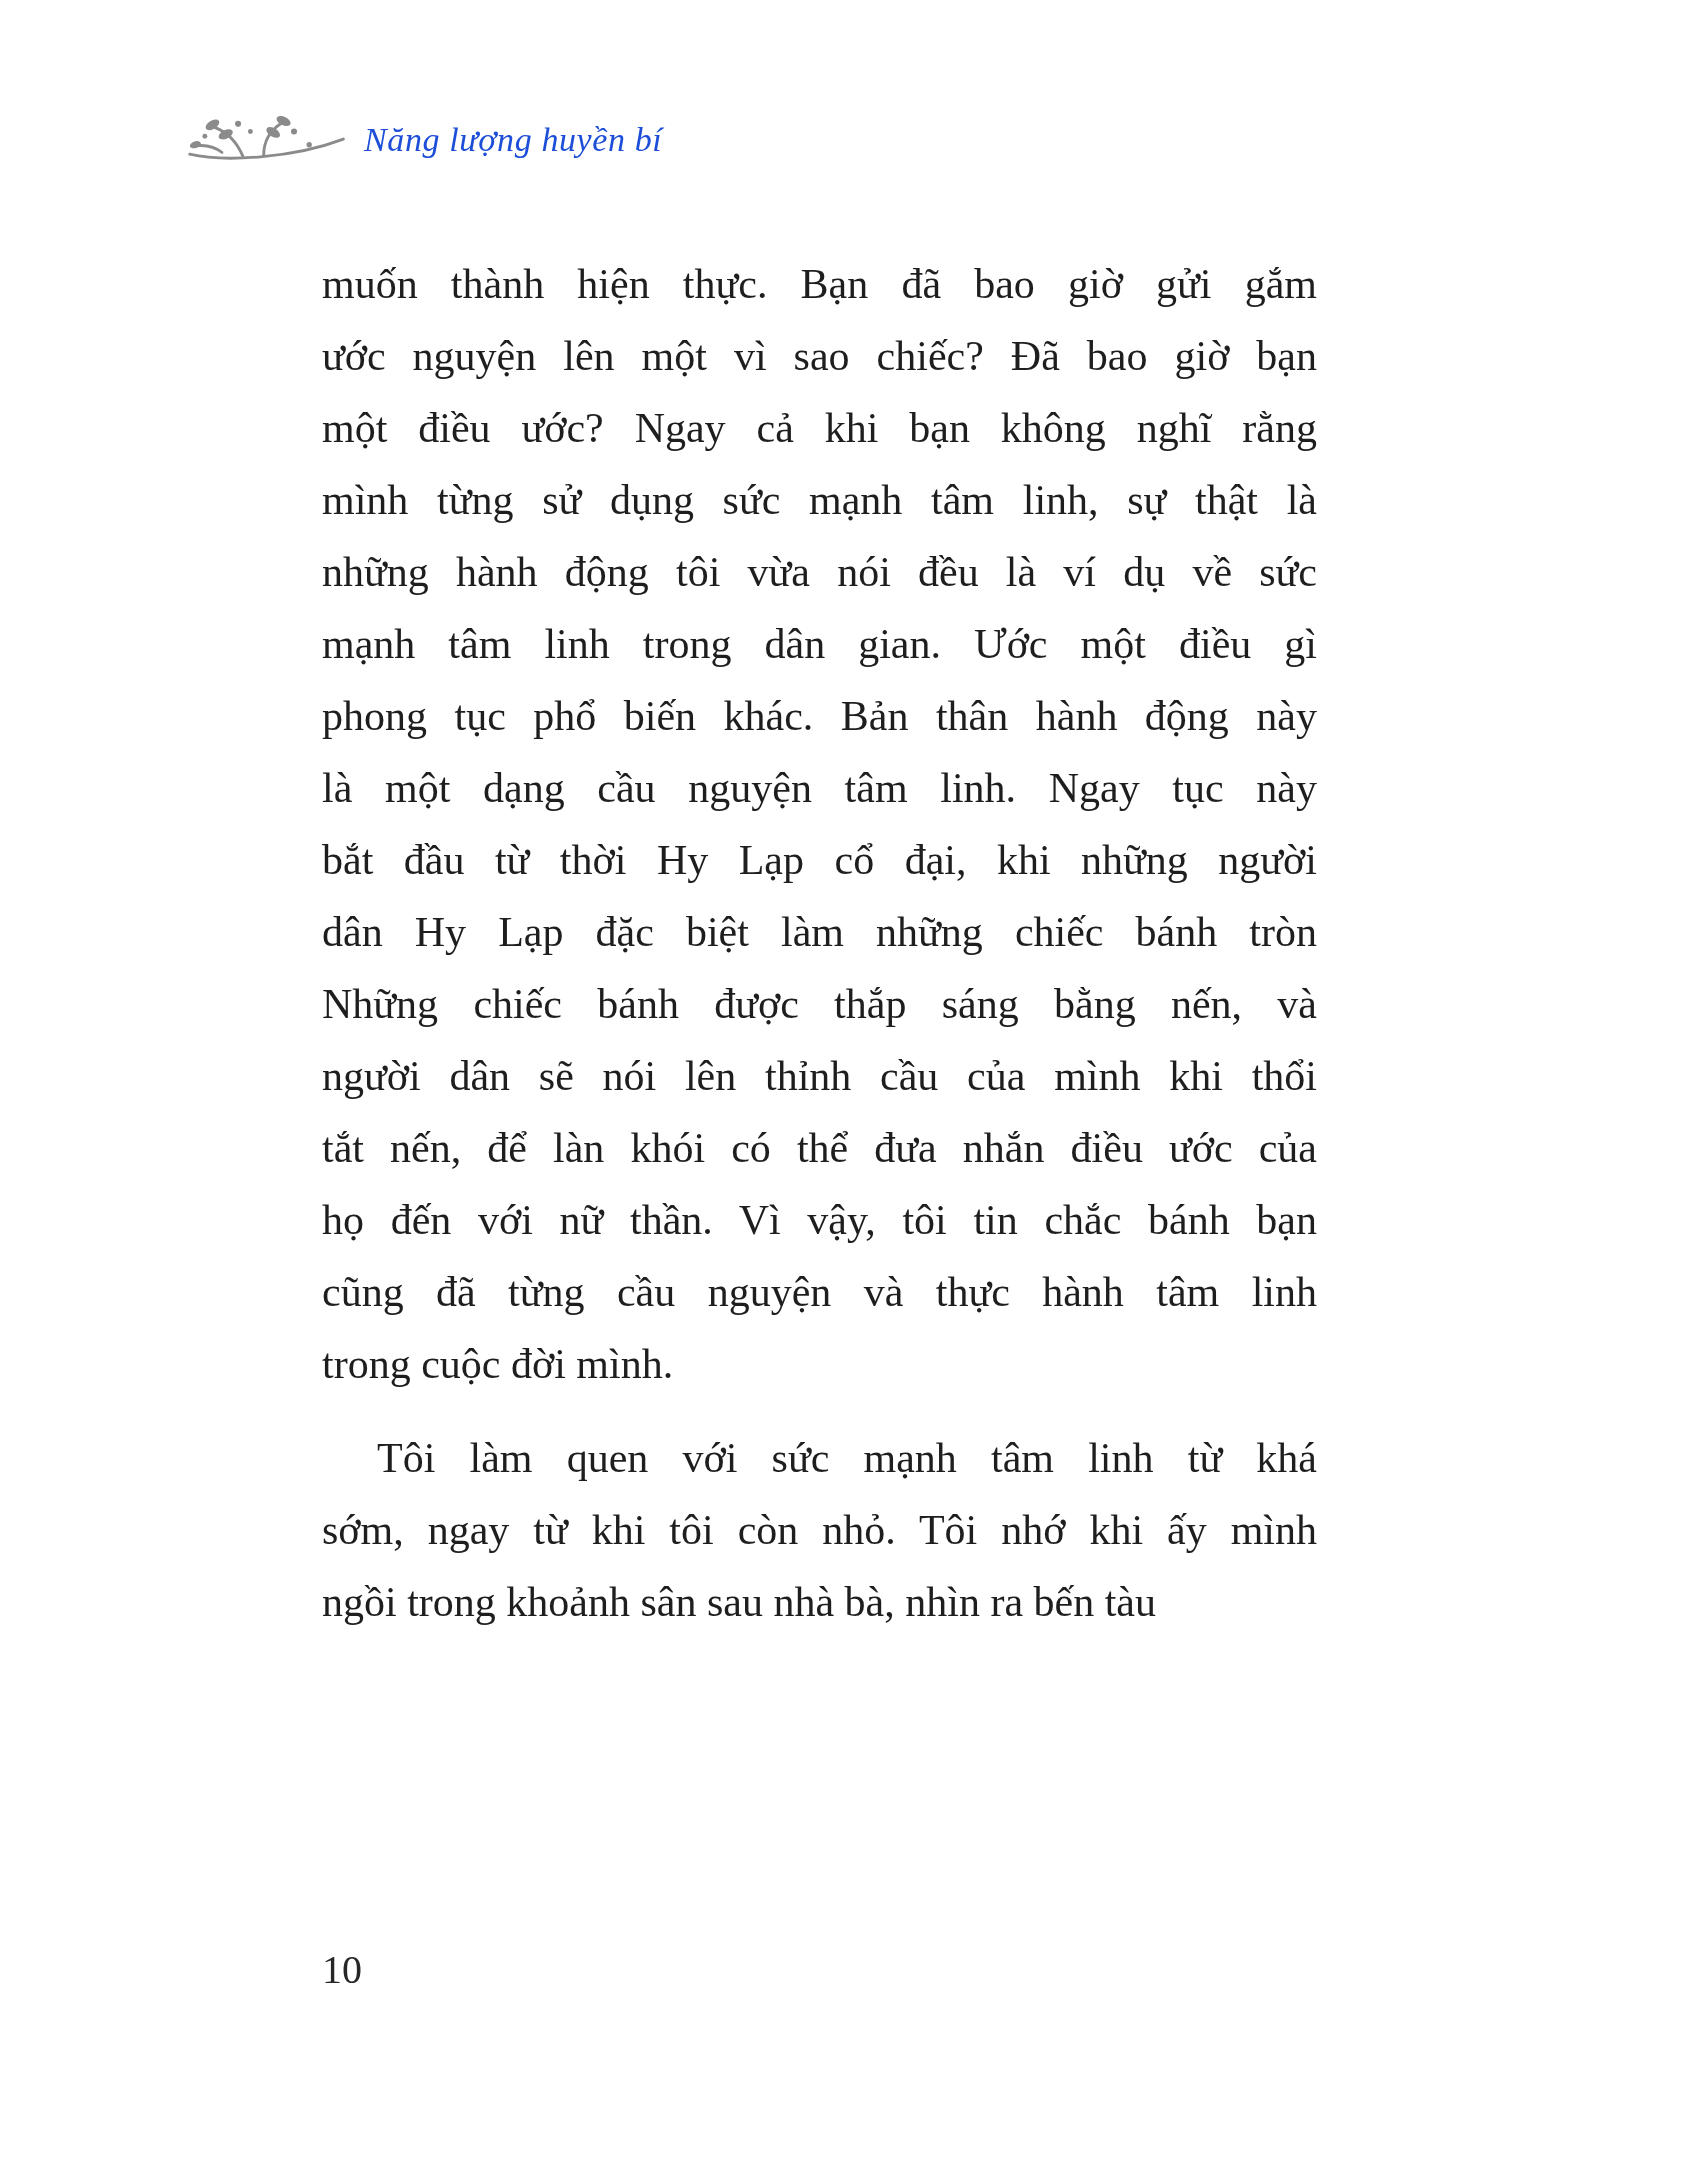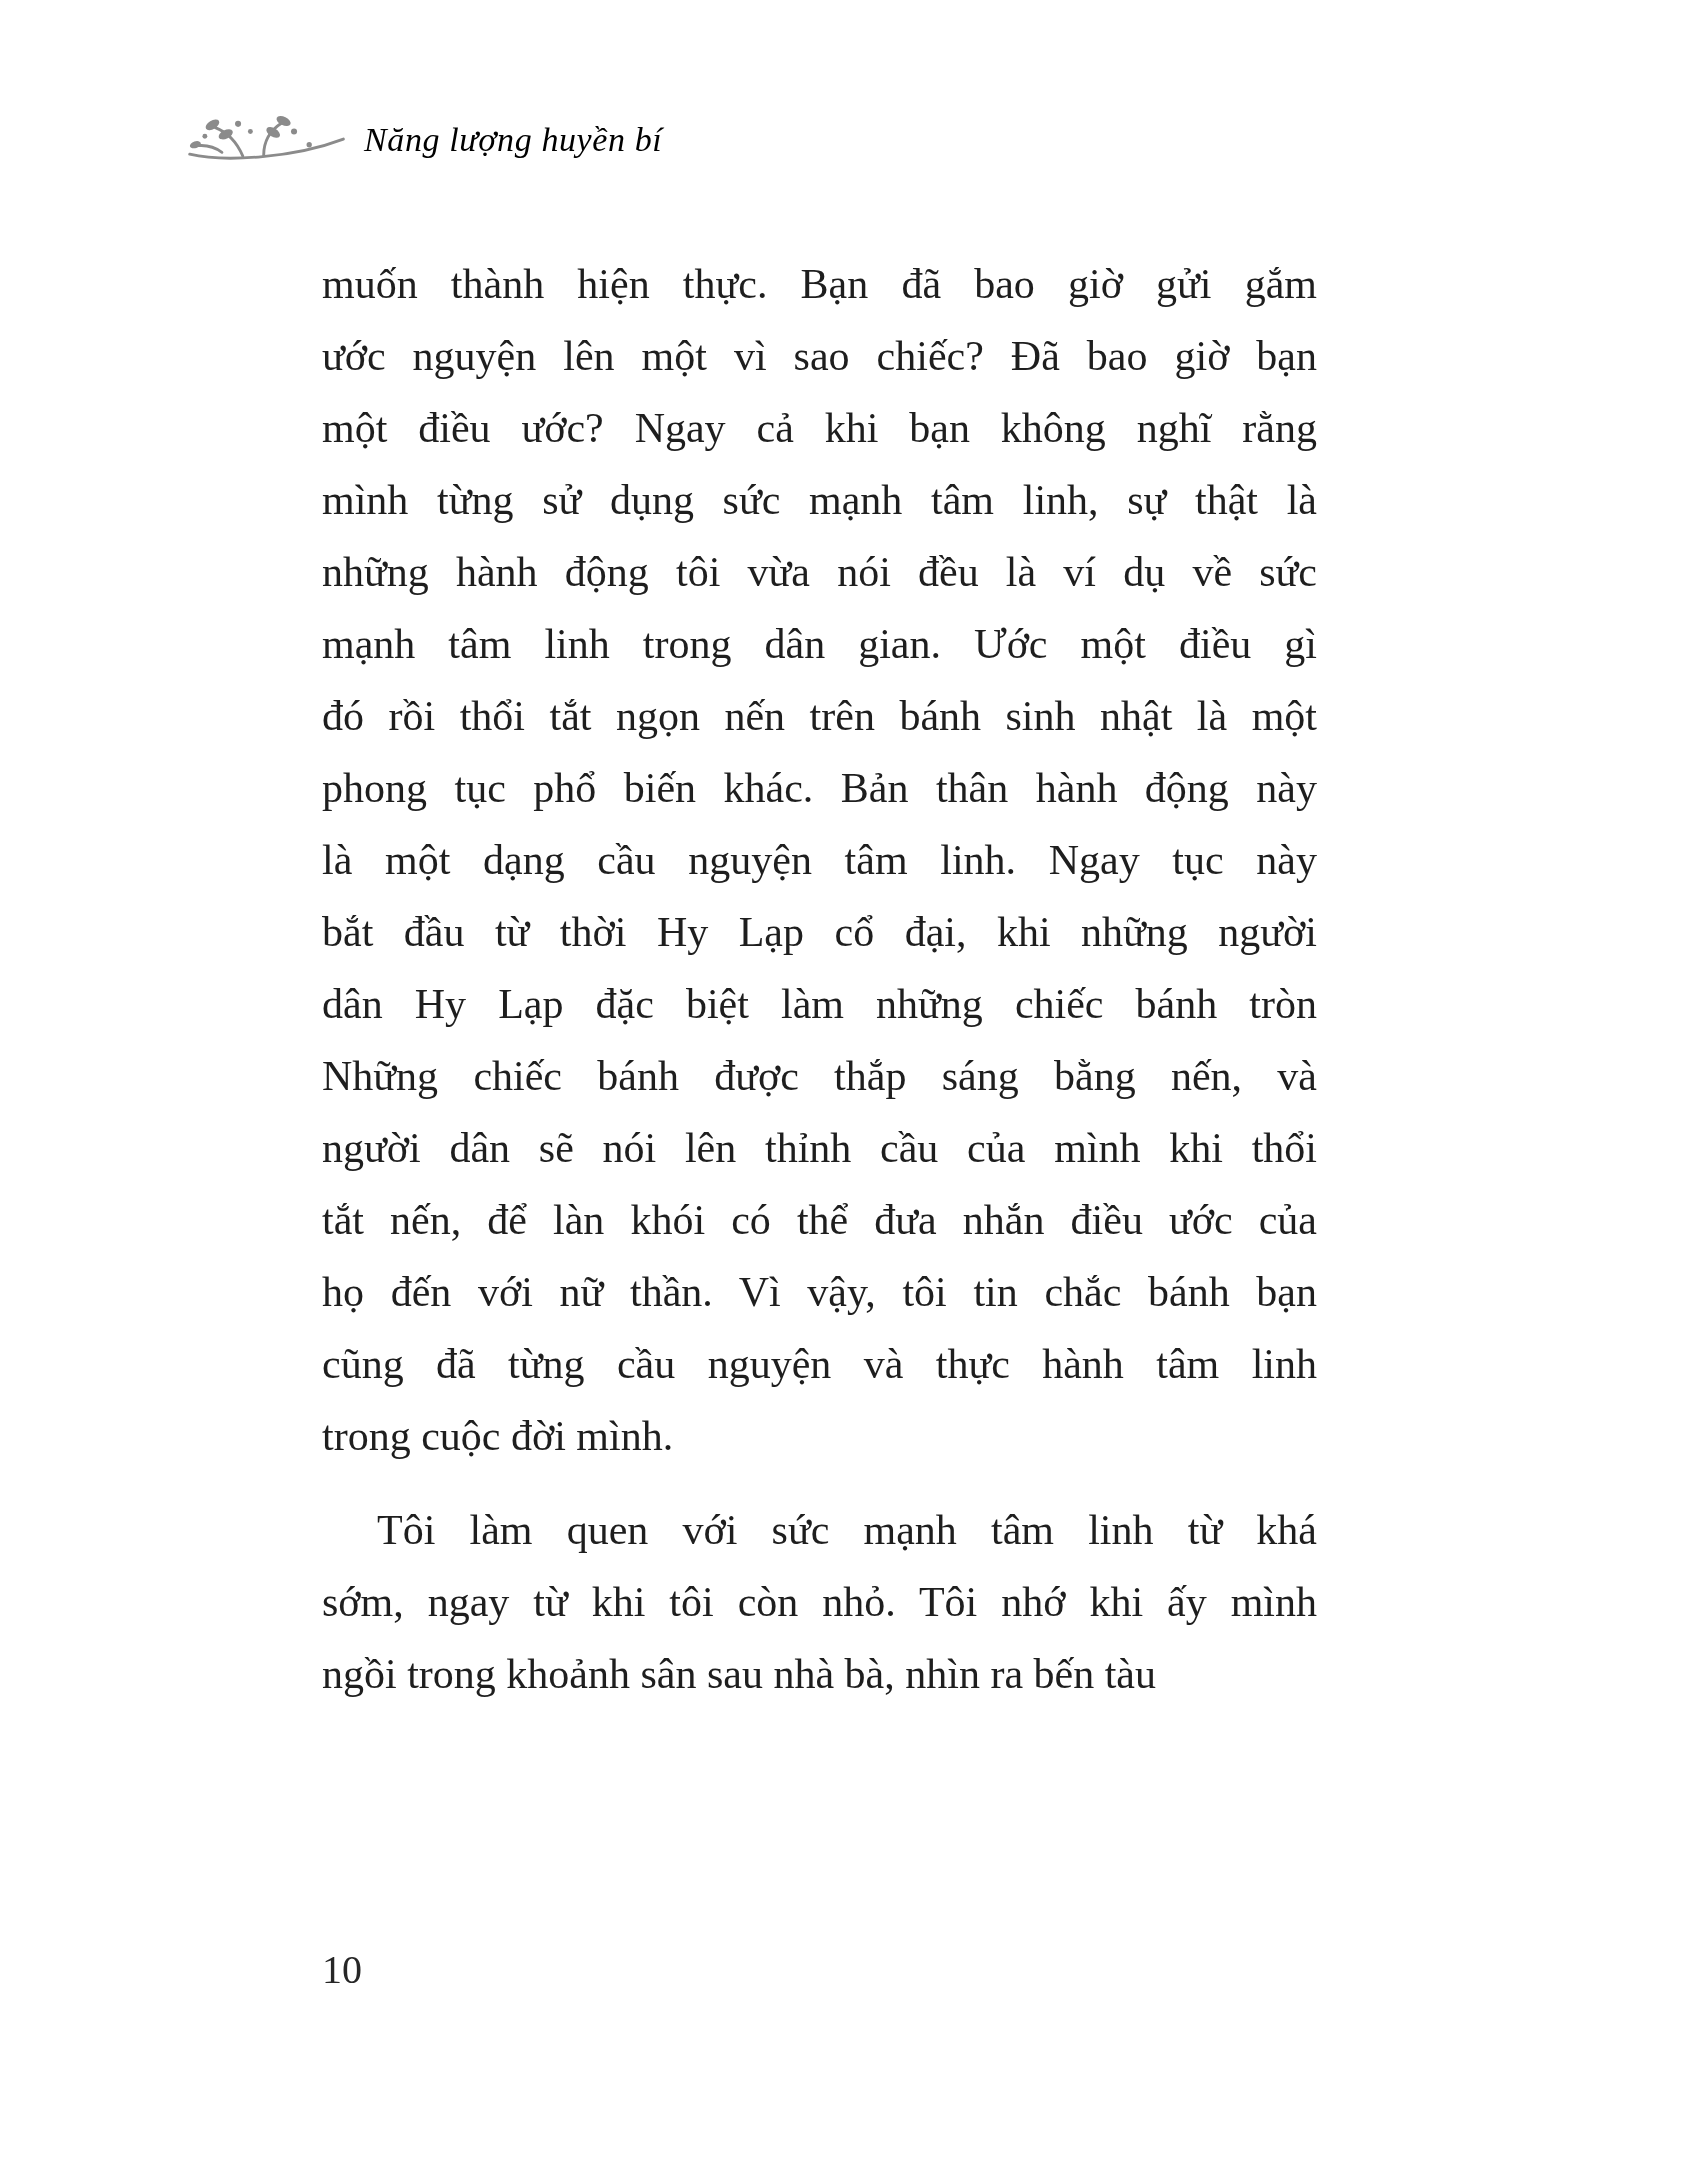--- a/index.html
+++ b/index.html
@@ -22,21 +22,21 @@
     left: 184px;
     top: 103px;
     display: flex;
     align-items: center;
     gap: 14px;
   }
   .ornament { display: inline-flex; align-items: center; }
   .header-title {
     font-style: italic;
     font-size: 34px;
-    color: #000000;
+    color: #1d4ed8;
     letter-spacing: 0.6px;
   }
   .body-text {
     position: absolute;
     left: 322px;
     top: 248px;
     width: 995px;
     color: #1e1e1e;
     font-size: 42px;
   }
@@ -96,21 +96,20 @@
   </header>
 
   <main class="body-text">
       <div class="paragraph">
         <div class="line">muốn thành hiện thực. Bạn đã bao giờ gửi gắm</div>
         <div class="line">ước nguyện lên một vì sao chiếc? Đã bao giờ bạn</div>
         <div class="line">một điều ước? Ngay cả khi bạn không nghĩ rằng</div>
         <div class="line">mình từng sử dụng sức mạnh tâm linh, sự thật là</div>
         <div class="line">những hành động tôi vừa nói đều là ví dụ về sức</div>
         <div class="line">mạnh tâm linh trong dân gian. Ước một điều gì</div>
-        <div class="line">đó rồi thổi tắt ngọn nến trên bánh sinh nhật là một</div>
         <div class="line">phong tục phổ biến khác. Bản thân hành động này</div>
         <div class="line">là một dạng cầu nguyện tâm linh. Ngay tục này</div>
         <div class="line">bắt đầu từ thời Hy Lạp cổ đại, khi những người</div>
         <div class="line">dân Hy Lạp đặc biệt làm những chiếc bánh tròn</div>
         <div class="line">Những chiếc bánh được thắp sáng bằng nến, và</div>
         <div class="line">người dân sẽ nói lên thỉnh cầu của mình khi thổi</div>
         <div class="line">tắt nến, để làn khói có thể đưa nhắn điều ước của</div>
         <div class="line">họ đến với nữ thần. Vì vậy, tôi tin chắc bánh bạn</div>
         <div class="line">cũng đã từng cầu nguyện và thực hành tâm linh</div>
         <div class="line last-line">trong cuộc đời mình.</div>

